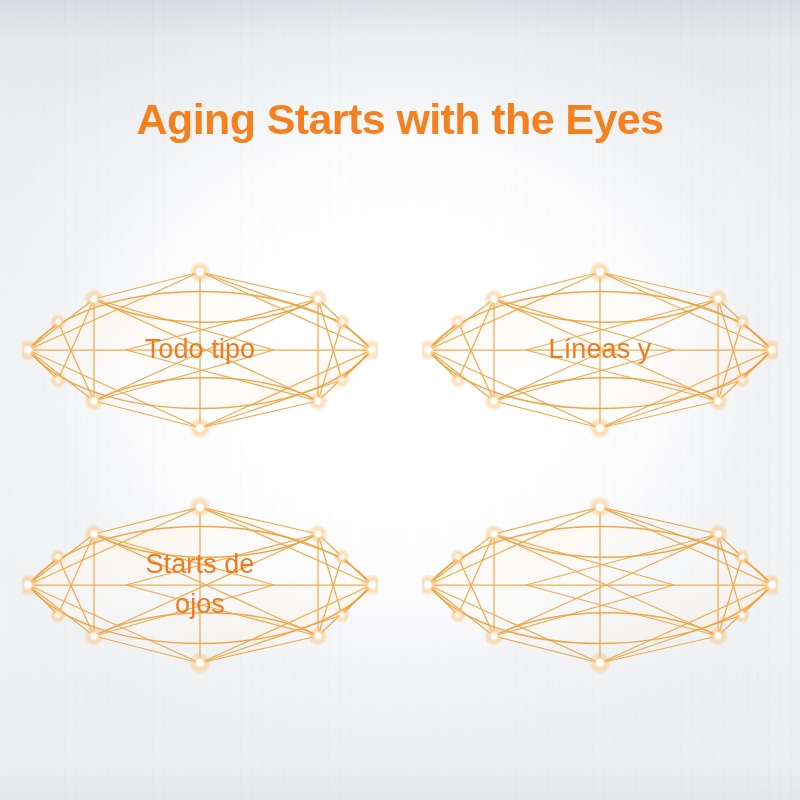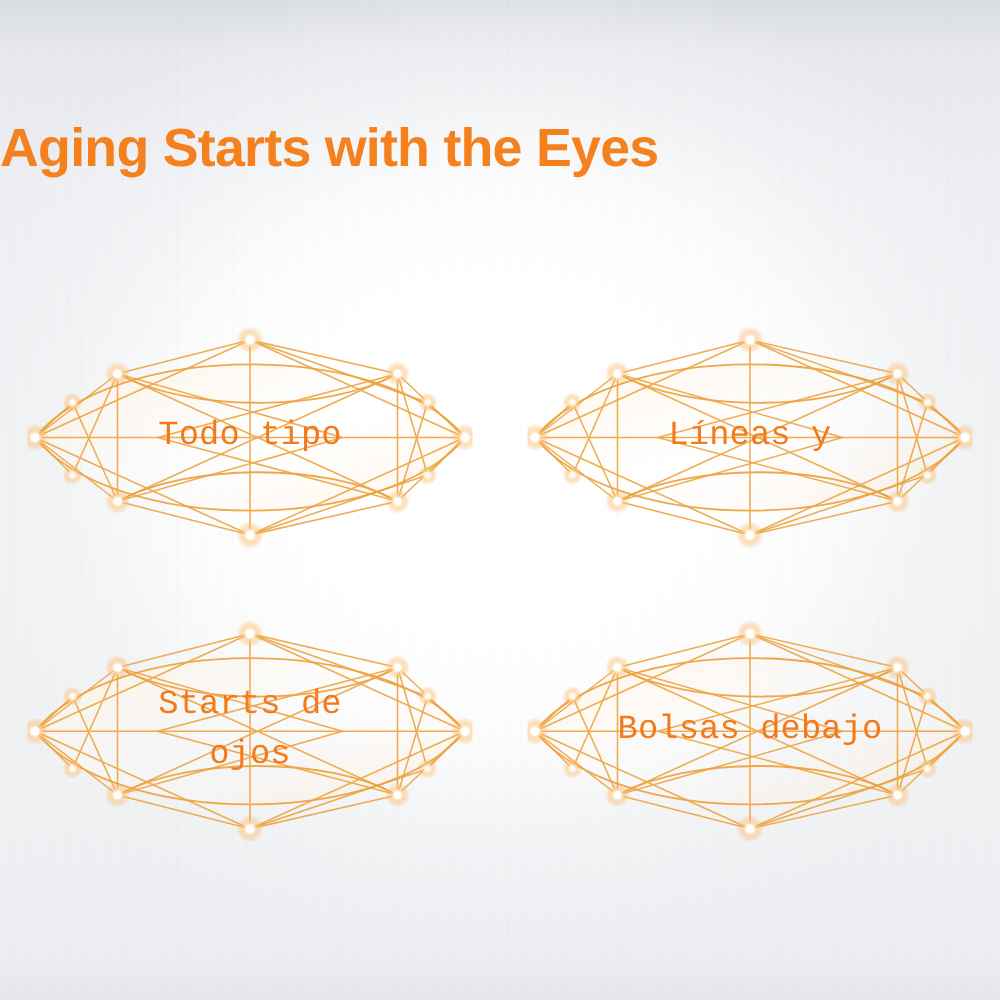--- a/index.html
+++ b/index.html
@@ -56,41 +56,41 @@
         rgba(255,255,255,0.0) 11px);
     mix-blend-mode: multiply;
   }
 
   
   #title {
     position: absolute;
     left: 0;
     top: 97px;
     width: 800px;
+    text-align: center;
     font-size: 43px;
     font-weight: bold;
     letter-spacing: -0.6px;
     color: #f5811e;
     line-height: 1.05;
     white-space: nowrap;
     z-index: 5;
   }
 
   
   #grid {
     position: absolute;
     left: 0;
     top: 232px;
     width: 800px;
     height: 470px;
     display: grid;
     grid-template-columns: 400px 400px;
     grid-template-rows: 235px 235px;
     z-index: 3;
-    font-family: Liberation Mono, monospace;
   }
 
   .eye-card {
     position: relative;
     width: 400px;
     height: 235px;
   }
 
   .eye-svg {
     position: absolute;
@@ -425,18 +425,17 @@
             <circle cx="178" cy="20" r="3.4" fill="#ffffff"></circle>
             <circle cx="178" cy="176" r="3.4" fill="#ffffff"></circle>
             <circle cx="72" cy="47" r="3.0" fill="#ffffff"></circle>
             <circle cx="296" cy="47" r="3.0" fill="#ffffff"></circle>
             <circle cx="72" cy="149" r="3.0" fill="#ffffff"></circle>
             <circle cx="296" cy="149" r="3.0" fill="#ffffff"></circle>
           </g>
         </g>
       </svg>
       <div class="eye-label">
-        <span>Bolsas debajo</span>
       </div>
     </div>
 
   </div>
 </div>
 
 </body></html>

